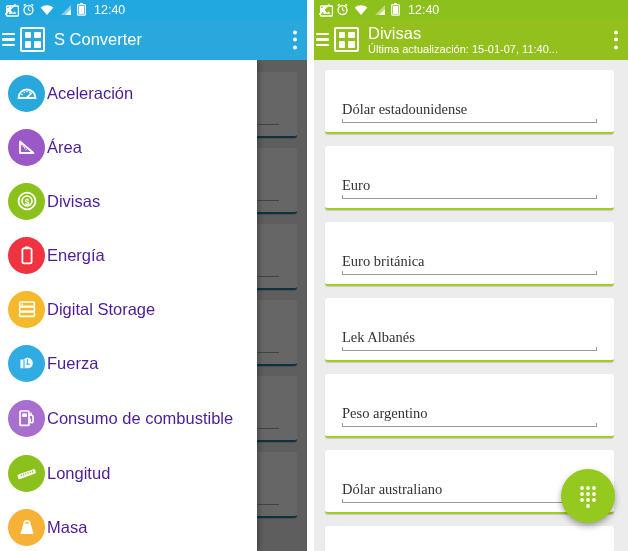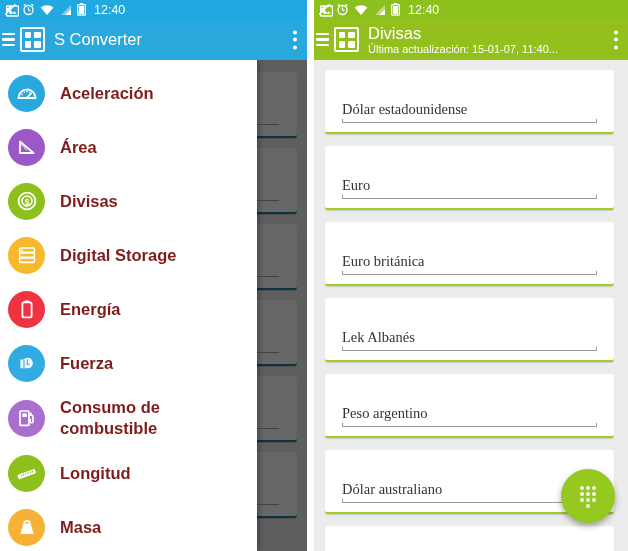--- a/index.html
+++ b/index.html
@@ -68,21 +68,21 @@
   .drawer{
     position:absolute;left:0;top:0;width:257px;height:491px;background:#ffffff;
     box-shadow:2px 0 5px rgba(0,0,0,.30);overflow:hidden;
   }
   .drawer-list{padding-top:6px;}
   .drawer-item{
     display:flex;align-items:center;height:54px;padding-left:8px;box-sizing:border-box;cursor:pointer;
   }
   .drawer-item.tall{height:56px;}
   .drawer-label{
-    margin-left:15px;color:#7f1d1d;font-size:16.5px;line-height:20px;font-weight:bold;
+    margin-left:2px;color:#4c1d95;font-size:16.5px;line-height:20px;
   }
   .circ{
     width:37px;height:37px;border-radius:50%;flex:none;
     display:flex;align-items:center;justify-content:center;
   }
   .circ svg{display:block;}
 
   
   .right-body{position:relative;width:314px;height:491px;background:#ececec;overflow:hidden;}
   .cur-card{
@@ -242,39 +242,39 @@
               <svg width="24" height="24" viewBox="0 0 24 24">
                 <circle cx="12" cy="12" r="8.4" fill="none" stroke="#ffffff" stroke-width="1.8"></circle>
                 <circle cx="12" cy="12" r="5" fill="none" stroke="#ffffff" stroke-width="1.6"></circle>
                 <text x="12" y="15.6" text-anchor="middle" font-size="8.4" font-family="Liberation Sans, sans-serif" font-weight="bold" fill="#ffffff">$</text>
               </svg>
             </span>
             <span class="drawer-label">Divisas</span>
           </div>
 
           <div class="drawer-item">
+            <span class="circ" style="background:#ef3340;">
+              <svg width="24" height="24" viewBox="0 0 24 24">
+                <rect x="9.6" y="3.4" width="4.8" height="2" rx="0.5" fill="#ffffff"></rect>
+                <rect x="7.4" y="5.4" width="9.2" height="15" rx="1.6" fill="none" stroke="#ffffff" stroke-width="1.8"></rect>
+              </svg>
+            </span>
+            <span class="drawer-label">Energía</span>
+          </div>
+
+          <div class="drawer-item">
             <span class="circ" style="background:#f5b92b;">
               <svg width="24" height="24" viewBox="0 0 24 24">
                 <rect x="4.6" y="5" width="14.8" height="4.4" rx="1" fill="none" stroke="#ffffff" stroke-width="1.6"></rect>
                 <rect x="4.6" y="10" width="14.8" height="4.4" rx="1" fill="none" stroke="#ffffff" stroke-width="1.6"></rect>
                 <rect x="4.6" y="15" width="14.8" height="4.4" rx="1" fill="none" stroke="#ffffff" stroke-width="1.6"></rect>
                 <circle cx="7.2" cy="7.2" r="0.9" fill="#ffffff"></circle>
               </svg>
             </span>
             <span class="drawer-label">Digital Storage</span>
-          </div>
-
-          <div class="drawer-item">
-            <span class="circ" style="background:#ef3340;">
-              <svg width="24" height="24" viewBox="0 0 24 24">
-                <rect x="9.6" y="3.4" width="4.8" height="2" rx="0.5" fill="#ffffff"></rect>
-                <rect x="7.4" y="5.4" width="9.2" height="15" rx="1.6" fill="none" stroke="#ffffff" stroke-width="1.8"></rect>
-              </svg>
-            </span>
-            <span class="drawer-label">Energía</span>
           </div>
 
           <div class="drawer-item">
             <span class="circ" style="background:#31ace3;">
               <svg width="24" height="24" viewBox="0 0 24 24">
                 <path d="M5.4 8.6 h3.4 c1.6 -2 4.6 -2.4 6.6 -1.2 c2.2 1.3 2.8 4 2.3 6 c-0.5 2.2 -2.4 3.8 -4.8 3.8 H8.8 l-3.4 0 Z" fill="#ffffff" opacity="0.92"></path>
                 <line x1="9" y1="8.8" x2="9" y2="17.2" stroke="#31ace3" stroke-width="1.1"></line>
                 <line x1="12.4" y1="8.2" x2="12.4" y2="13" stroke="#31ace3" stroke-width="1"></line>
                 <line x1="14.8" y1="13.2" x2="11.2" y2="13.2" stroke="#31ace3" stroke-width="1"></line>
               </svg>

